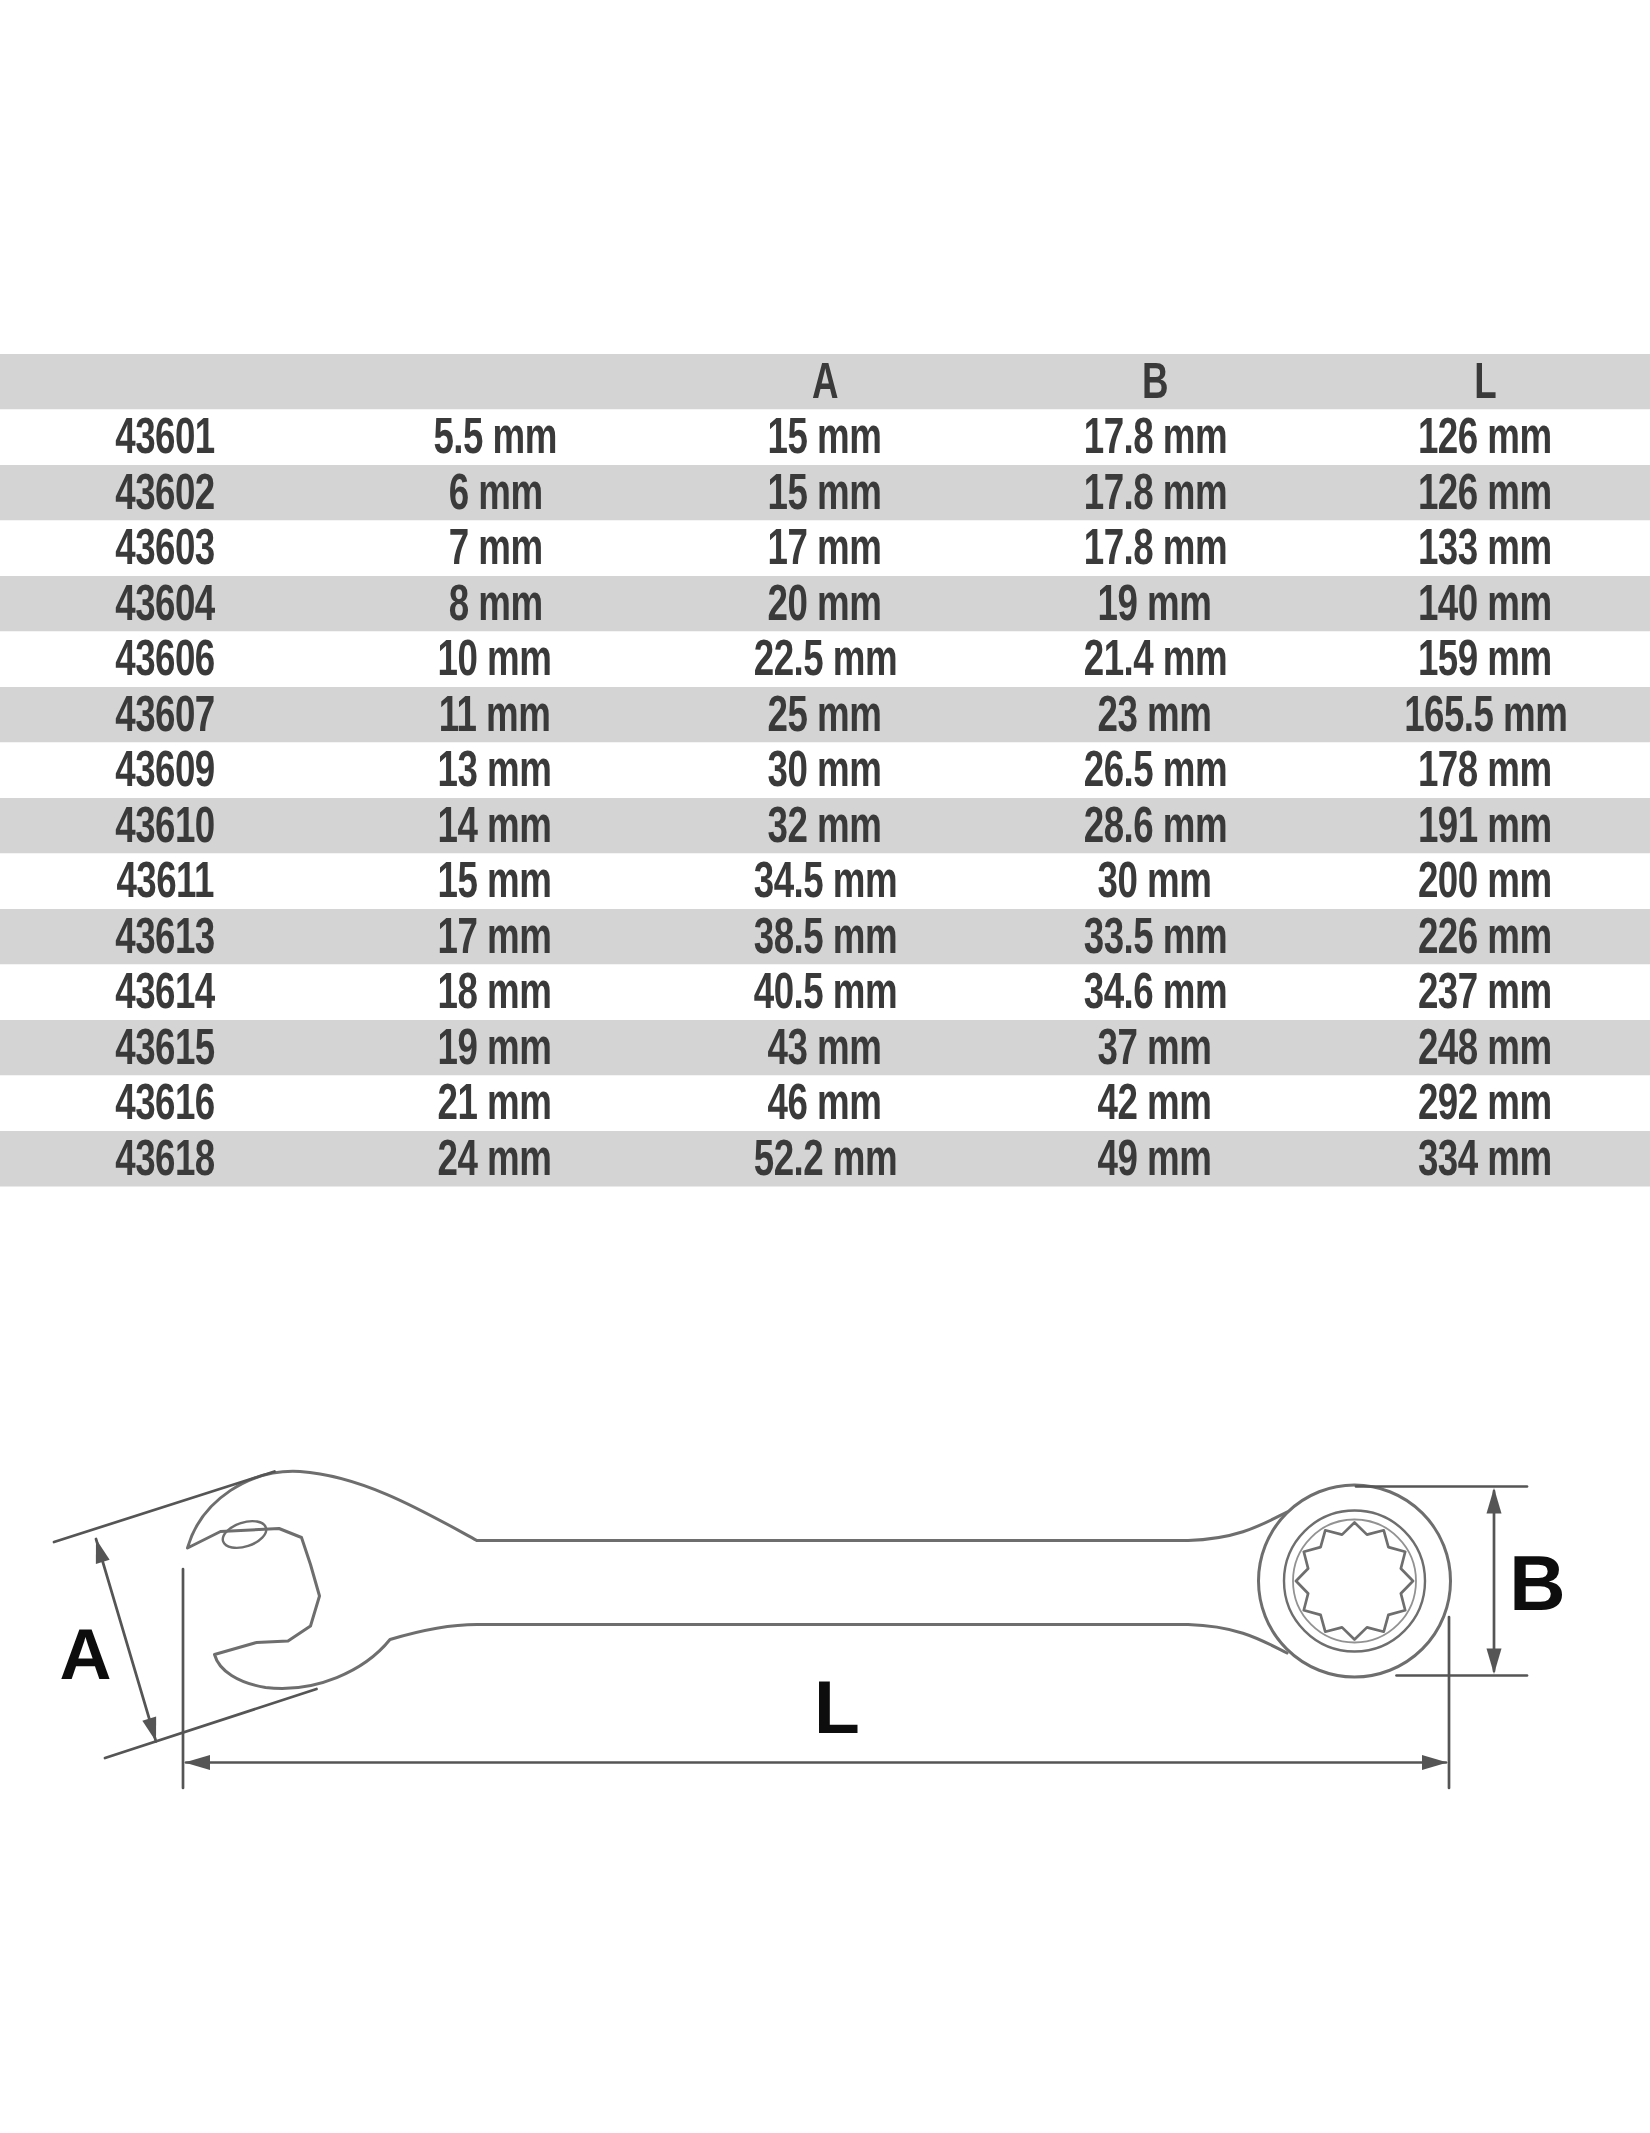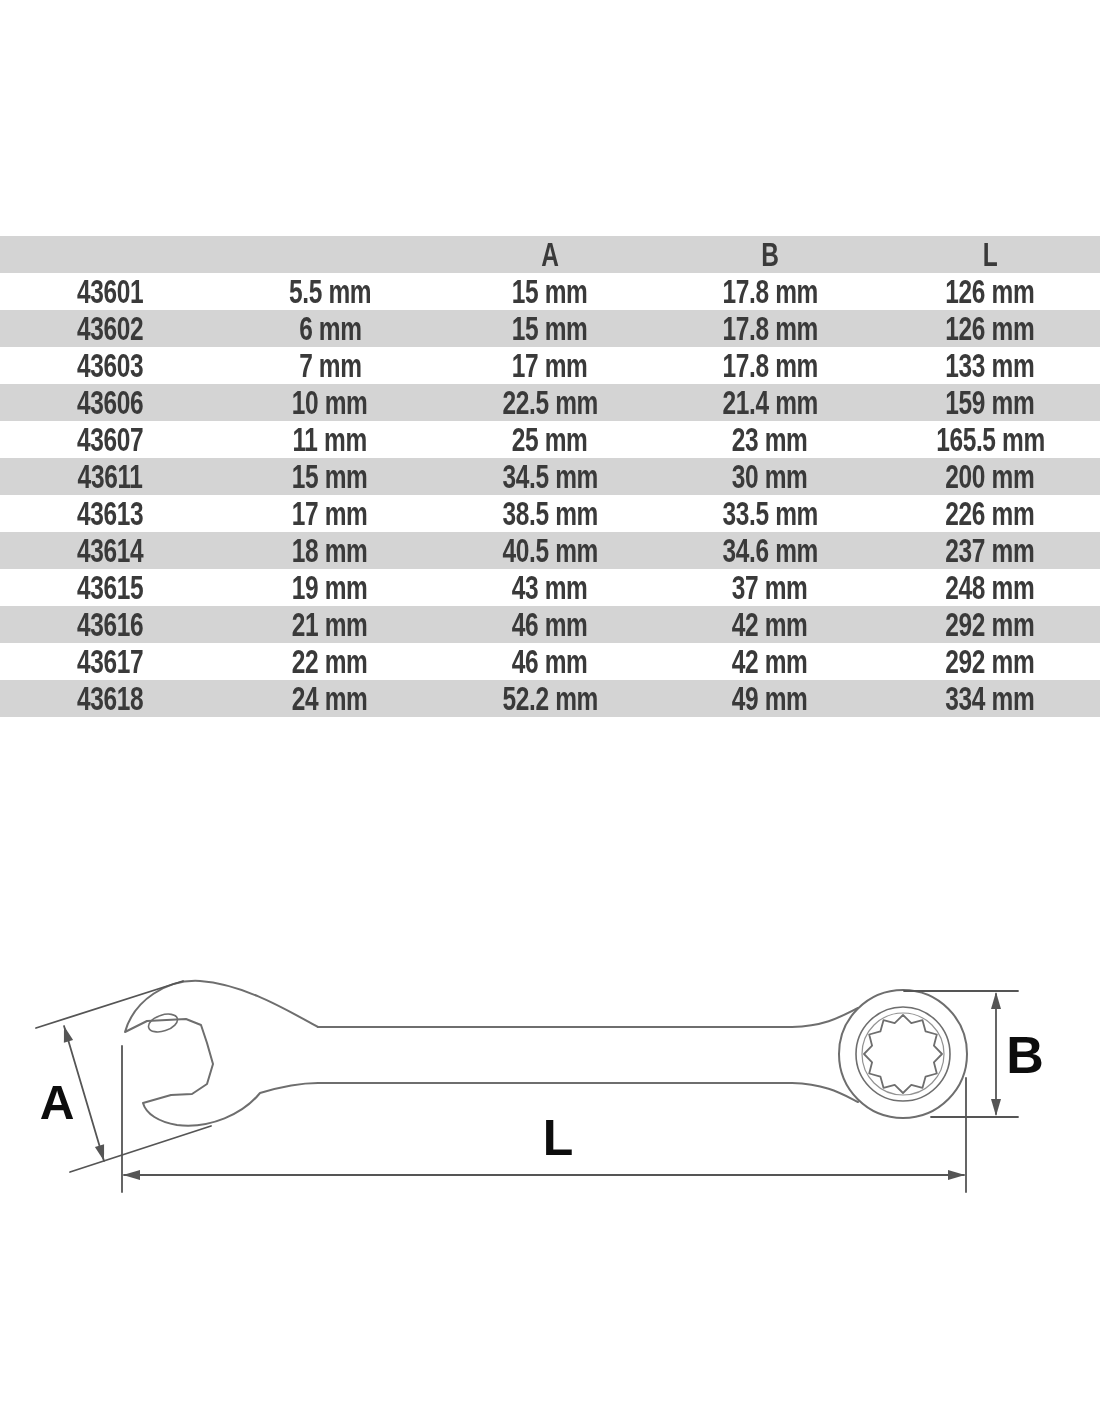--- a/index.html
+++ b/index.html
@@ -72,40 +72,61 @@
     </tr>
 
     <tr>
       <td><span class="cnd">43603</span></td>
       <td><span class="cnd">7 mm</span></td>
       <td><span class="cnd">17 mm</span></td>
       <td><span class="cnd">17.8 mm</span></td>
       <td><span class="cnd">133 mm</span></td>
     </tr>
 
+    <tr>
+      <td><span class="cnd">43604</span></td>
+      <td><span class="cnd">8 mm</span></td>
+      <td><span class="cnd">20 mm</span></td>
+      <td><span class="cnd">19 mm</span></td>
+      <td><span class="cnd">140 mm</span></td>
+    </tr>
 
 
     <tr>
       <td><span class="cnd">43606</span></td>
       <td><span class="cnd">10 mm</span></td>
       <td><span class="cnd">22.5 mm</span></td>
       <td><span class="cnd">21.4 mm</span></td>
       <td><span class="cnd">159 mm</span></td>
     </tr>
 
     <tr>
       <td><span class="cnd">43607</span></td>
       <td><span class="cnd">11 mm</span></td>
       <td><span class="cnd">25 mm</span></td>
       <td><span class="cnd">23 mm</span></td>
       <td><span class="cnd">165.5 mm</span></td>
     </tr>
 
 
-
+    <tr>
+      <td><span class="cnd">43609</span></td>
+      <td><span class="cnd">13 mm</span></td>
+      <td><span class="cnd">30 mm</span></td>
+      <td><span class="cnd">26.5 mm</span></td>
+      <td><span class="cnd">178 mm</span></td>
+    </tr>
+
+    <tr>
+      <td><span class="cnd">43610</span></td>
+      <td><span class="cnd">14 mm</span></td>
+      <td><span class="cnd">32 mm</span></td>
+      <td><span class="cnd">28.6 mm</span></td>
+      <td><span class="cnd">191 mm</span></td>
+    </tr>
 
     <tr>
       <td><span class="cnd">43611</span></td>
       <td><span class="cnd">15 mm</span></td>
       <td><span class="cnd">34.5 mm</span></td>
       <td><span class="cnd">30 mm</span></td>
       <td><span class="cnd">200 mm</span></td>
     </tr>
 
 
@@ -134,27 +155,20 @@
     </tr>
 
     <tr>
       <td><span class="cnd">43616</span></td>
       <td><span class="cnd">21 mm</span></td>
       <td><span class="cnd">46 mm</span></td>
       <td><span class="cnd">42 mm</span></td>
       <td><span class="cnd">292 mm</span></td>
     </tr>
 
-    <tr>
-      <td><span class="cnd">43617</span></td>
-      <td><span class="cnd">22 mm</span></td>
-      <td><span class="cnd">46 mm</span></td>
-      <td><span class="cnd">42 mm</span></td>
-      <td><span class="cnd">292 mm</span></td>
-    </tr>
 
     <tr>
       <td><span class="cnd">43618</span></td>
       <td><span class="cnd">24 mm</span></td>
       <td><span class="cnd">52.2 mm</span></td>
       <td><span class="cnd">49 mm</span></td>
       <td><span class="cnd">334 mm</span></td>
     </tr>
   </tbody>
   </table>

